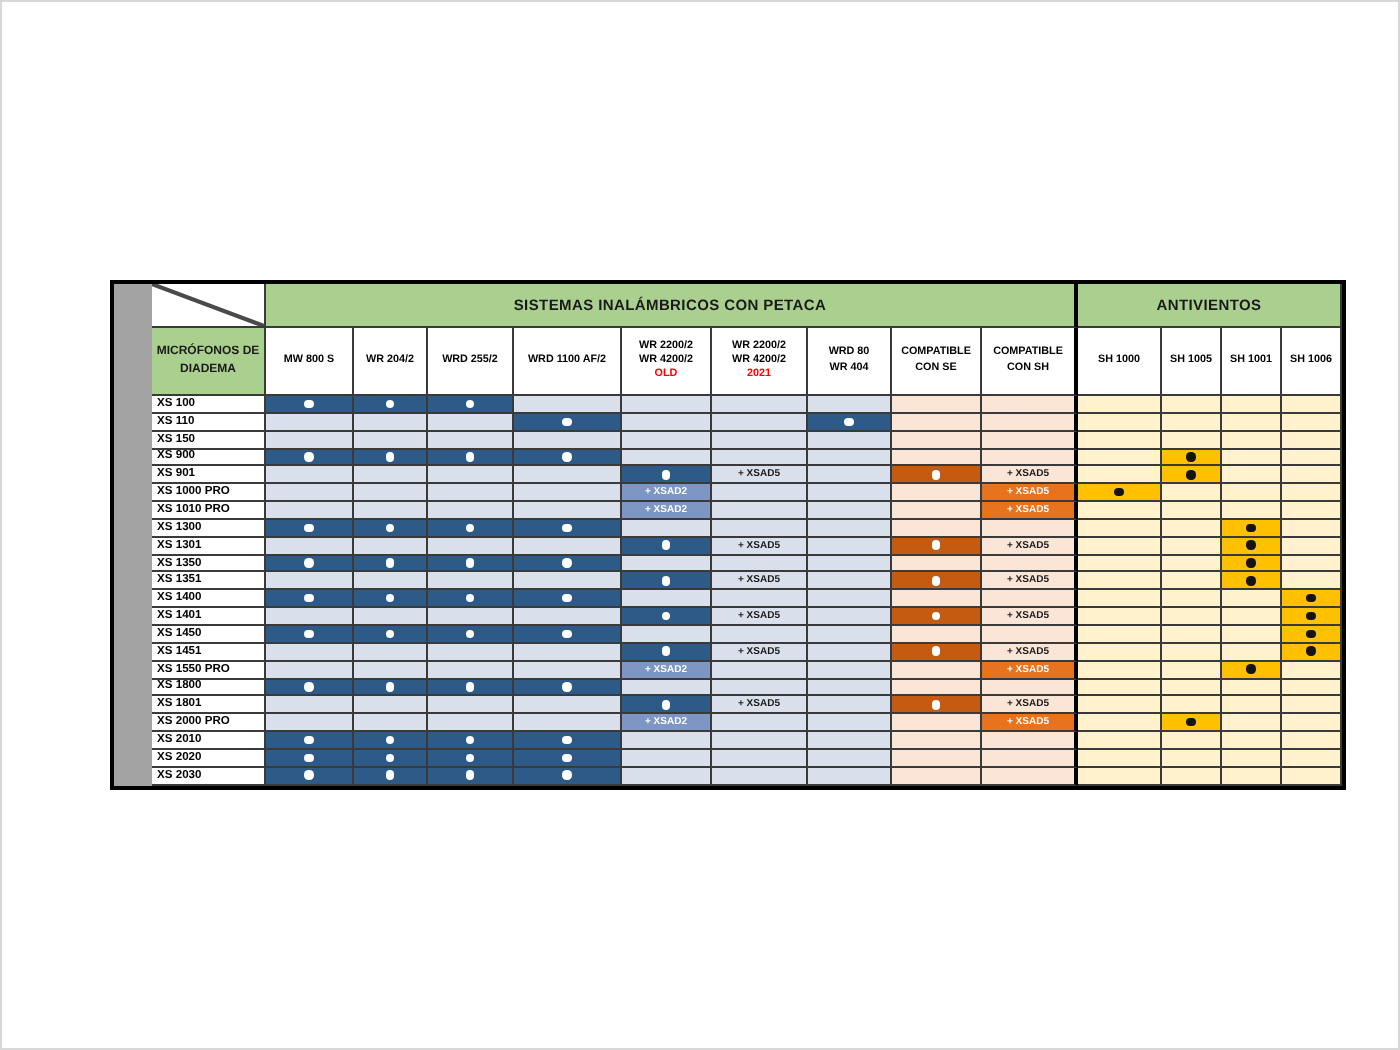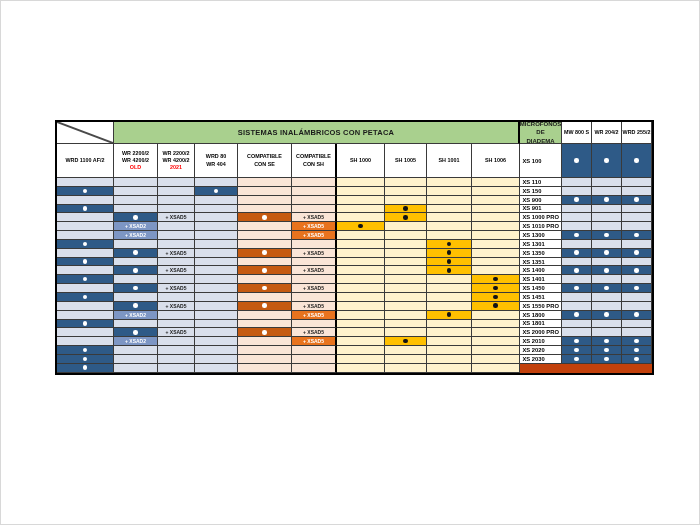--- a/index.html
+++ b/index.html
@@ -2,25 +2,25 @@
 <html><head>
 <meta charset="utf-8">
 <style>
   html,body{margin:0;padding:0;}
   body{
     width:700px;height:525px;position:relative;background:#ffffff;
     font-family:"Liberation Sans", sans-serif;overflow:hidden;
   }
   .page-frame{position:absolute;inset:0;border:1px solid #d8d8d8;pointer-events:none;}
   .tbl{
-    position:absolute;left:55px;top:120px;
+    position:absolute;left:55px;top:140px;
     display:grid;
     grid-template-columns:57px 44px 37px 43px 54px 45px 48px 42px 45px 48px 42px 30px 30px 30px;
     grid-template-rows:22px 34px repeat(22, 8.85px);
-    border:2px solid #000;background:#c2410c;
+    border:2px solid #000;background:#a3a3a3;padding-left:19px;
   }
   .c{
     border-right:1px solid #3a3a3a;border-bottom:1px solid #3a3a3a;
     display:flex;align-items:center;justify-content:center;
     overflow:hidden;box-sizing:border-box;
   }
   .gsep{border-right:2px solid #000;}
   .bg-green{background:#A9D08E;}
   .f-blue{background:#D9DFEB;}
   .f-pink{background:#FAE5D7;}
@@ -49,20 +49,21 @@
 <body>
 
 <div class="page-frame"></div>
 <div class="tbl" id="grid">
     <div class="c corner">
       <svg viewBox="0 0 100 100" preserveAspectRatio="none">
         <line x1="0" y1="0" x2="100" y2="100" stroke="#4a4a4a" stroke-width="2" vector-effect="non-scaling-stroke"></line>
       </svg>
     </div>
     <div class="c bg-green title gsep" style="grid-column: span 9;">SISTEMAS INALÁMBRICOS CON PETACA</div>
+    <div class="c bg-green title" style="grid-column: span 4;">ANTIVIENTOS</div>
     <div class="c bg-green rowhead">
       <div class="rh-line">MICRÓFONOS DE</div>
       <div class="rh-line">DIADEMA</div>
     </div>
     <div class="c hdr">
       <div class="hl">MW 800 S</div>
     </div>
     <div class="c hdr">
       <div class="hl">WR 204/2</div>
     </div>

